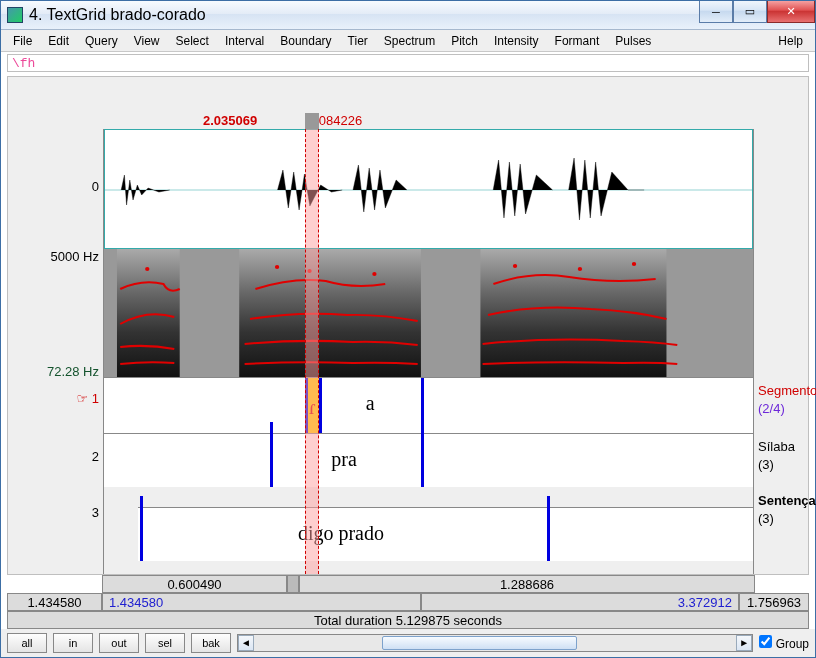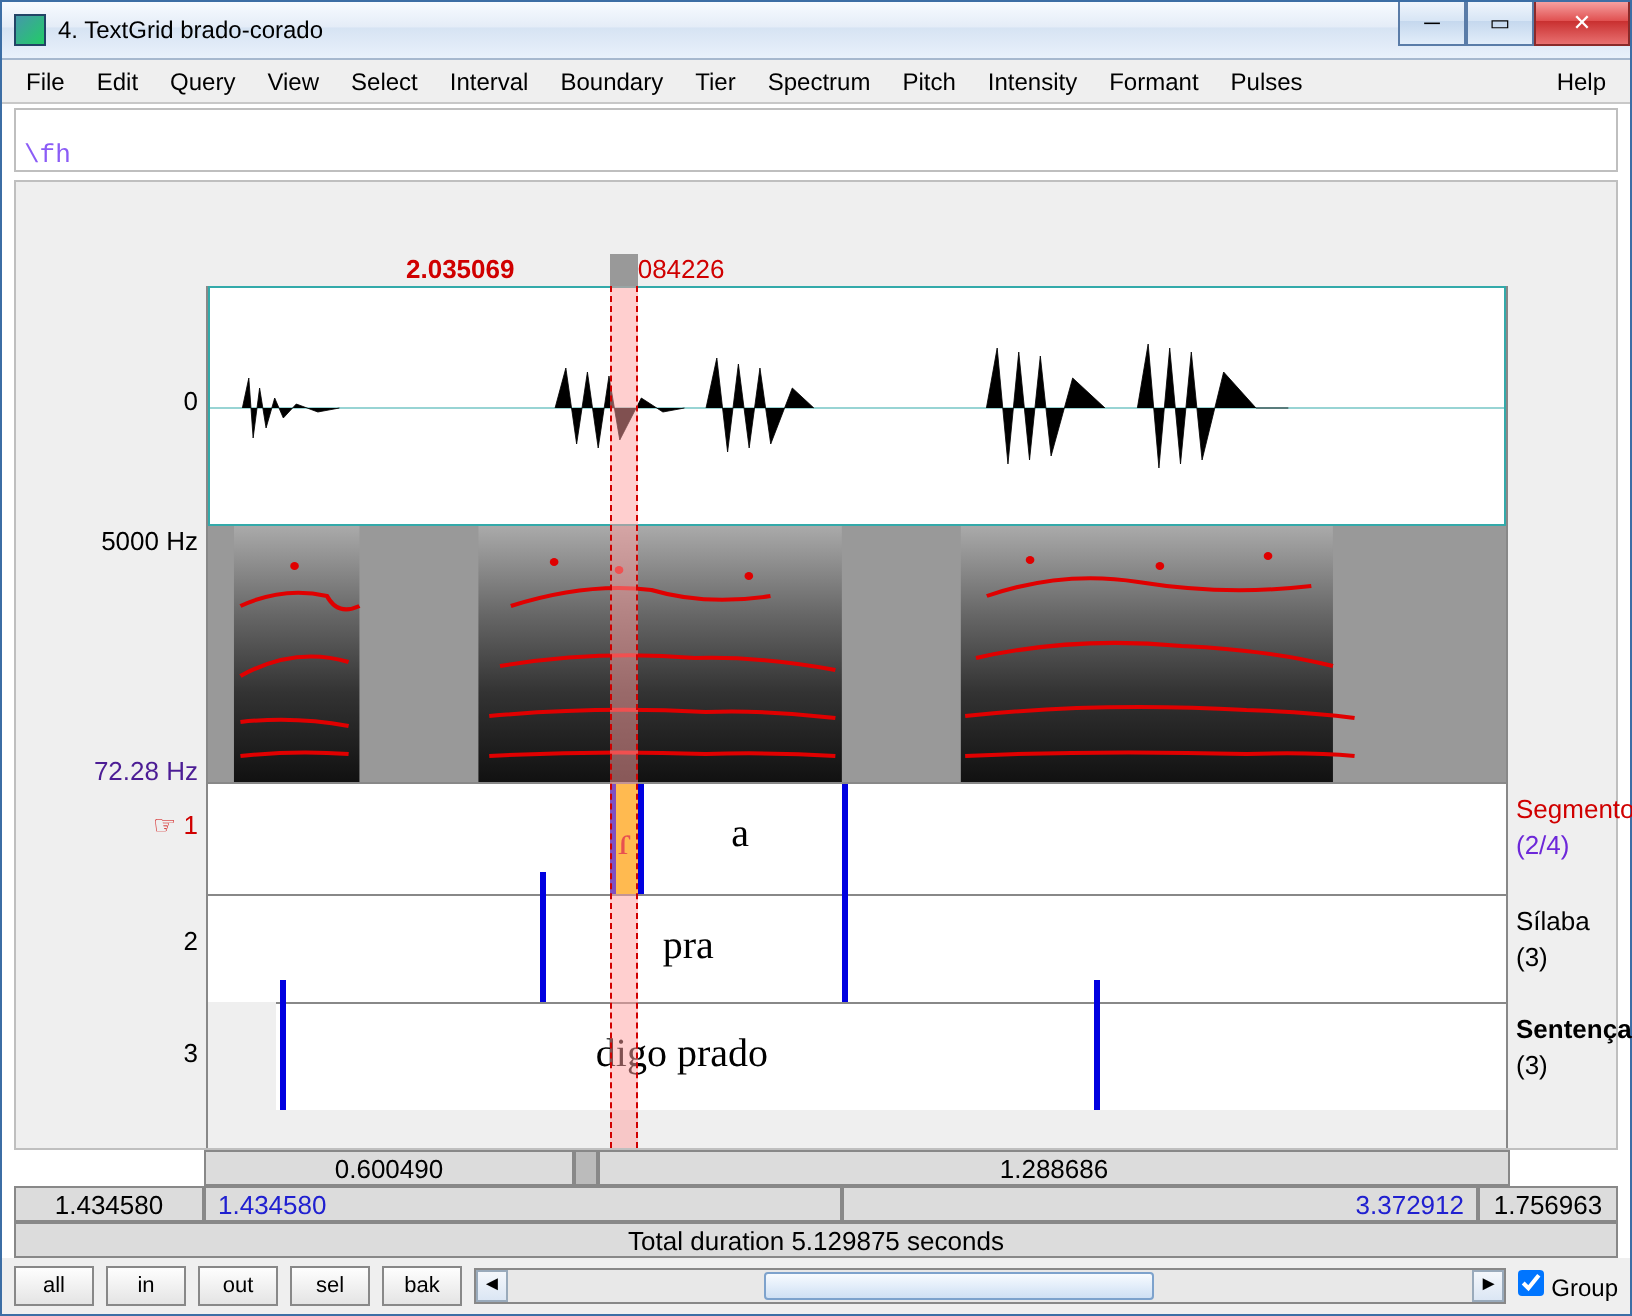--- a/index.html
+++ b/index.html
@@ -1,27 +1,27 @@
 <!DOCTYPE html>
 <html><head>
 <meta charset="utf-8">
 <style>
 * { box-sizing: border-box; margin: 0; padding: 0; }
 body { font-family: "Segoe UI", Tahoma, sans-serif; font-size: 12px; background: #6b8cae; width:816px; height:658px; overflow:hidden; }
 .window { width: 816px; height: 658px; background: #fff; border: 1px solid #3c6ea5; display:flex; flex-direction:column; }
 .titlebar { height: 29px; background: linear-gradient(#f7fbff,#e4ecf7 45%,#d6e3f3 46%,#e9f1fb); display:flex; align-items:center; padding-left:6px; border-bottom:1px solid #a6b8ce; }
 .titlebar .icon { width:16px; height:16px; background: linear-gradient(135deg,#49a,#2c6); border:1px solid #246; margin-right:6px; }
-.titlebar .title { flex:1; font-size:12px; color:#000; }
+.titlebar .title { flex:1; font-size:16px; color:#000; }
 .winbtns { display:flex; height:22px; margin-right:0; align-self:flex-start; }
 .winbtn { width:34px; height:22px; border:1px solid #5a7ca8; border-top:none; display:flex; align-items:center; justify-content:center; font-size:11px; background:linear-gradient(#eff5fc,#d7e5f5 45%,#c5d8ee 46%,#e2edf9); }
 .winbtn.close { width:48px; background:linear-gradient(#f5a0a0,#e05050 45%,#c93030 46%,#e87070); color:#fff; border-color:#8a2a2a; }
 .menubar { height:22px; background:#efefef; display:flex; align-items:center; padding:0 4px; border-bottom:1px solid #c8c8c8; font-size:12px;}
 .menubar span { padding:2px 8px; cursor:default; }
 .menubar .spacer { flex:1; }
-.formula { height:18px; border:1px solid #bfbfbf; margin:2px 6px 0 6px; padding:15px 4px; font-family:"Courier New",monospace; font-size:13px; background:#fff; color:#8b5cf6;}
+.formula { height:18px; border:1px solid #bfbfbf; margin:2px 6px 0 6px; padding:1px 4px; font-family:"Courier New",monospace; font-size:13px; background:#fff; color:#ec4899;}
 .content { flex:1; position:relative; background:#efefef; margin:4px 6px 0 6px; border:1px solid #bfbfbf; display:flex; flex-direction:column; }
 .timerow { position:relative; height:16px; }
 .timerow .sel-left, .timerow .sel-right { position:absolute; font-size:13px; color:#d00000; }
 .plotarea { position:relative; flex:1; display:flex; }
 .leftaxis { width:95px; position:relative; }
 .leftaxis div { position:absolute; right:4px; font-size:13px; }
 .tracks { flex:1; position:relative; border-left:1px solid #888; border-right:1px solid #888;}
 .rightaxis { width:54px; position:relative; }
 .rightaxis div { position:absolute; left:4px; font-size:13px; white-space:nowrap;}
 .wave { position:absolute; left:0; right:0; background:#fff; border:1px solid #3aa; }
@@ -80,21 +80,21 @@
     <div style="height:36px;"></div>
     <div class="timerow">
       <div class="sel-left" style="left:195px;font-weight:bold;">2.035069</div>
       <div class="sel-right" style="left:300px;">2.084226</div>
     </div>
     <div class="plotarea">
 
       <div class="leftaxis">
         <div style="top:50px;">0</div>
         <div style="top:120px;">5000 Hz</div>
-        <div style="top:235px;color:#4c1d95;">72.28 Hz</div>
+        <div style="top:235px;color:#14532d;">72.28 Hz</div>
         <div style="top:262px;color:#d00000;">☞ 1</div>
         <div style="top:320px;">2</div>
         <div style="top:376px;">3</div>
       </div>
 
       <div class="tracks">
 
         <div class="wave" style="top:0; height:120px;">
           <svg width="100%" height="120" preserveAspectRatio="none" viewBox="0 0 600 120">
             <line x1="0" y1="60" x2="600" y2="60" stroke="#3aa" stroke-width="0.5"></line>
@@ -159,21 +159,21 @@
           <div class="tiertext" style="left:32.1%; top:18px; color:#d00000;">ɾ</div>
           <div class="tiertext" style="left:41%; top:14px;">a</div>
         </div>
 
         <div class="tier" style="top:304px; height:54px;">
           <div class="bound" style="left:25.6%; top:-12px; bottom:0;"></div>
           <div class="bound" style="left:48.8%; top:-12px; bottom:0;"></div>
           <div class="tiertext" style="left:37%; top:14px;">pra</div>
         </div>
 
-        <div class="tier" style="top:358px; height:54px;margin-left:34px;">
+        <div class="tier" style="top:378px; height:54px;margin-left:34px;">
           <div class="bound" style="left:0.3%; top:-12px; bottom:0;"></div>
           <div class="bound" style="left:66.5%; top:-12px; bottom:0;"></div>
           <div class="tiertext" style="left:33%; top:14px;">digo prado</div>
         </div>
 
         <div class="sel-band" style="left:31.0%; width:2.2%;">
           <div style="position:absolute;top:-16px;left:-1px;right:-1px;height:16px;background:#999;"></div>
         </div>
       </div>
 

